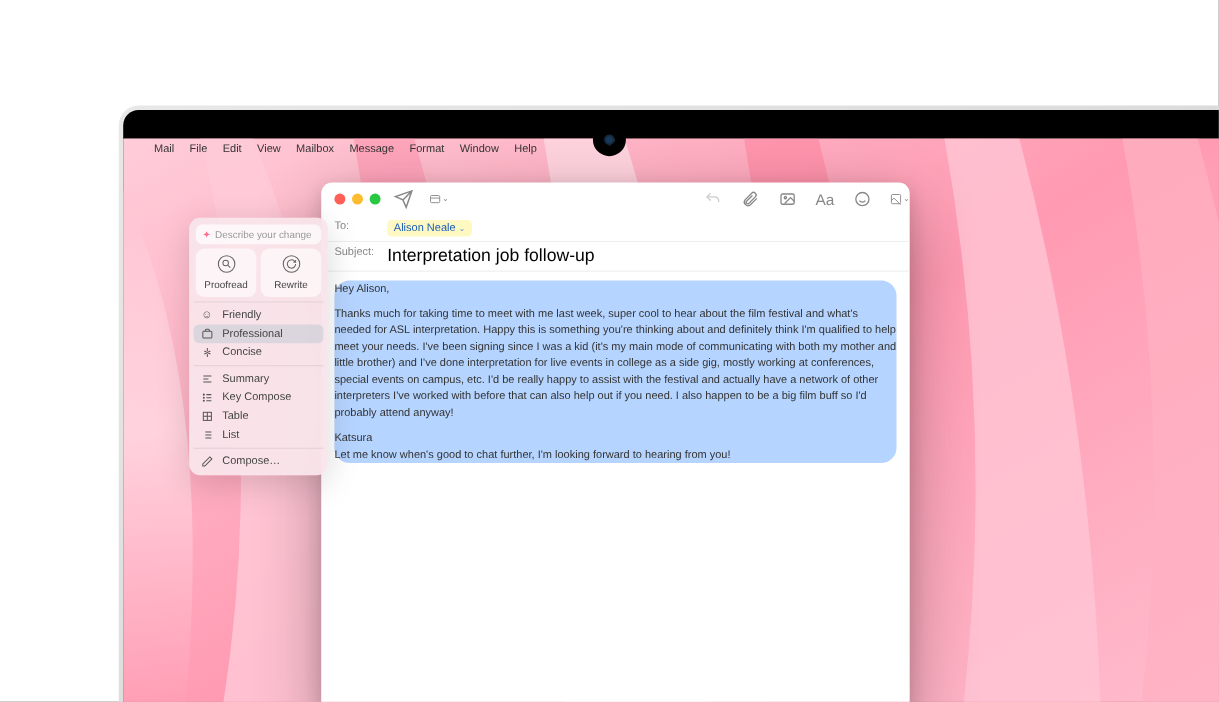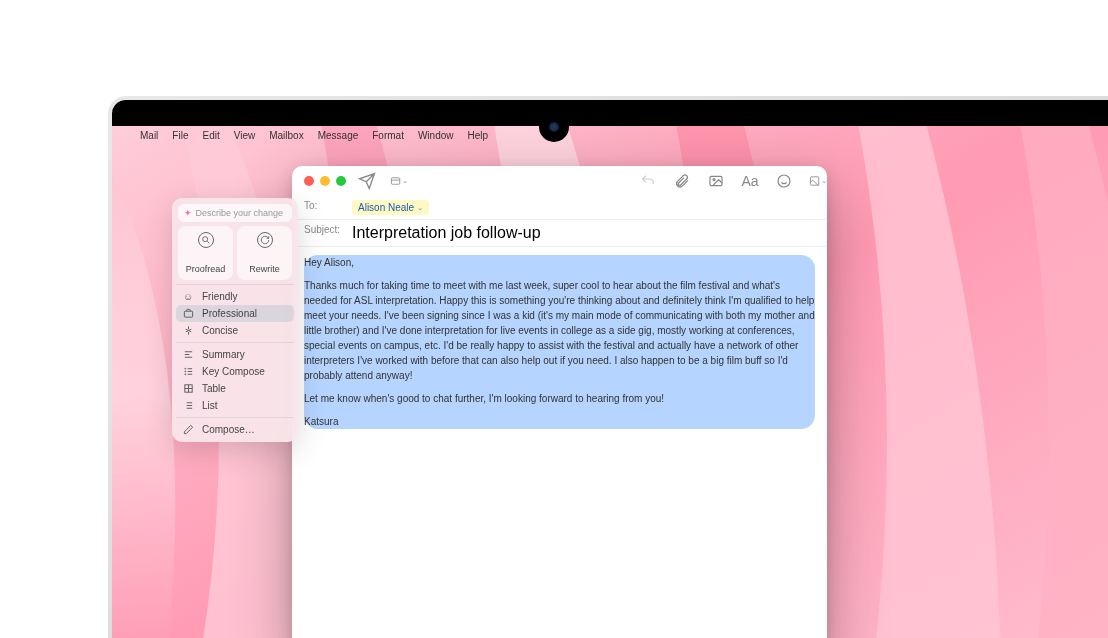--- a/index.html
+++ b/index.html
@@ -38,21 +38,21 @@
     .subject-input { border: none; outline: none; font-size: 16px; flex: 1; }
     
     .body-area { padding: 8px 12px; font-size: 10px; line-height: 1.5; color: #333; }
     .selected-text { background: #b5d4ff; display: block; padding: 0; border-radius: 14px; }
     .selected-text p { margin-bottom: 8px; }
     
     .writing-tools { position: absolute; top: 72px; left: 60px; width: 126px; background: rgba(248, 230, 235, 0.92); backdrop-filter: blur(20px); border-radius: 10px; box-shadow: 0 8px 30px rgba(0,0,0,0.15); padding: 4px; font-size: 10px; }
     .wt-input { margin: 2px; padding: 4px 6px; background: rgba(255,255,255,0.7); border-radius: 6px; display: flex; align-items: center; gap: 4px; font-size: 9px; color: #999; }
     .wt-sparkle { color: #ff6b8a; font-size: 9px; }
     .wt-main-btns { display: flex; gap: 4px; margin: 4px 2px; }
-    .wt-main-btn { flex: 1; background: rgba(255,255,255,0.6); border-radius: 8px; padding: 6px 2px; display: flex; flex-direction: column; align-items: center; gap: 16px; font-size: 9px; color: #444; }
+    .wt-main-btn { flex: 1; background: rgba(255,255,255,0.6); border-radius: 8px; padding: 6px 2px; display: flex; flex-direction: column; align-items: center; gap: 6px; font-size: 9px; color: #444; }
     .wt-btn-icon { width: 16px; height: 16px; border: 1.2px solid #666; border-radius: 50%; display: flex; align-items: center; justify-content: center; font-size: 9px; }
     .wt-divider { height: 1px; background: rgba(0,0,0,0.08); margin: 3px 0; }
     .wt-item { display: flex; align-items: center; gap: 8px; padding: 3px 6px; border-radius: 5px; color: #444; }
     .wt-item.active { background: rgba(190, 200, 210, 0.5); }
     .wt-item-icon { width: 12px; display: flex; justify-content: center; color: #666; font-size: 10px; }
   </style>
 </head>
 <body>
 
 <div class="macbook-frame">
@@ -162,22 +162,22 @@
         </div>
         <div class="header-row">
           <span class="header-label">Subject:</span>
           <input class="subject-input" value="Interpretation job follow-up" style="">
         </div>
 
         <div class="body-area">
           <div class="selected-text">
             <p>Hey Alison,</p>
             <p>Thanks much for taking time to meet with me last week, super cool to hear about the film festival and what's needed for ASL interpretation. Happy this is something you're thinking about and definitely think I'm qualified to help meet your needs. I've been signing since I was a kid (it's my main mode of communicating with both my mother and little brother) and I've done interpretation for  live events in college as a side gig, mostly working at conferences, special events on campus, etc. I'd be really happy to assist with the festival and actually have a network of other interpreters I've worked with before that can also help out if you need. I also happen to be a big film buff so I'd probably attend anyway!</p>
+            <p style="margin-bottom:0;">Katsura</p>
             <p>Let me know when's good to chat further, I'm looking forward to hearing from you!</p>
-            <p style="margin-bottom:0;">Katsura</p>
           </div>
         </div>
       </div>
 
       <div class="writing-tools">
         <div class="wt-input">
           <span class="wt-sparkle">✦</span>
           <span>Describe your change</span>
         </div>
         <div class="wt-main-btns">

